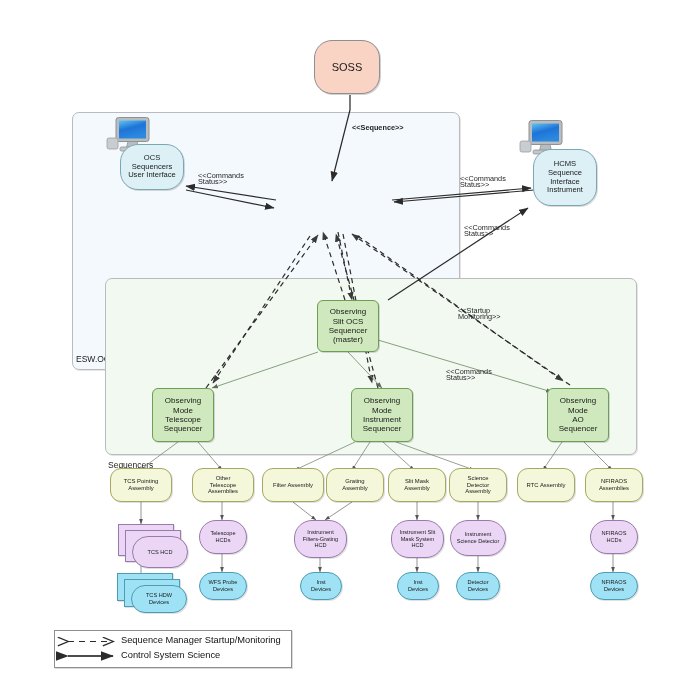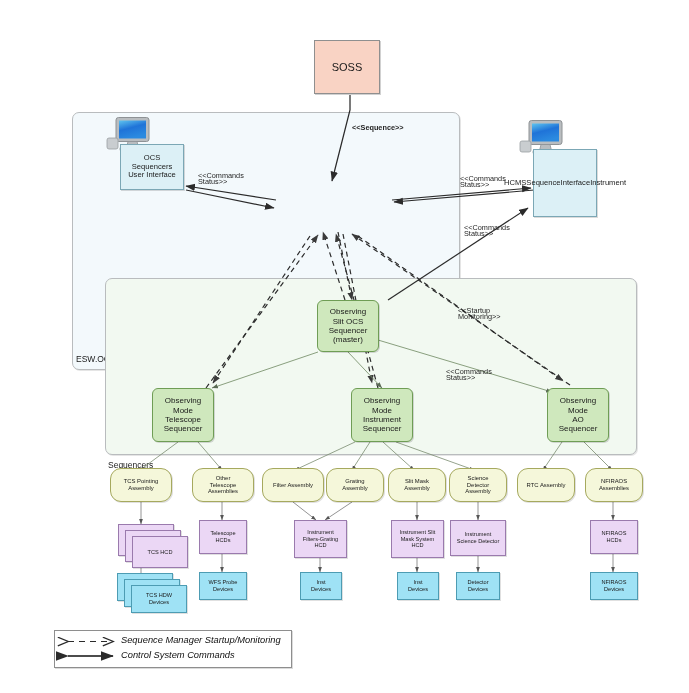--- a/index.html
+++ b/index.html
@@ -23,20 +23,21 @@
   }
   .node {
     position: absolute;
     box-sizing: border-box;
     display: flex;
     align-items: center;
     justify-content: center;
     text-align: center;
     line-height: 1.18;
     color: #1a1a1a;
+    border-radius: 18px;
   }
   
   .container-box {
     position: absolute;
     box-sizing: border-box;
     border: 1px solid #b9bcbe;
     border-radius: 7px;
     box-shadow: 1px 1px 0 0 rgba(0,0,0,0.10);
   }
   .container-blue { background: #f3f9fc; }
@@ -115,21 +116,20 @@
     position: absolute;
     box-sizing: border-box;
     background: #ffffff;
     border: 1px solid #8e8e8e;
     box-shadow: 1px 1px 0 0 rgba(0,0,0,0.14);
   }
   .legend-row {
     position: absolute;
     display: flex;
     align-items: flex-start;
-    font-style: italic;
   }
   .legend-text {
     font-size: 9.3px;
     color: #111;
     white-space: nowrap;
   }
 </style>
 </head>
 <body>
 
@@ -246,21 +246,21 @@
           <stop offset="0" stop-color="#5fc4ef"></stop>
           <stop offset="0.5" stop-color="#1f73d8"></stop>
           <stop offset="1" stop-color="#2b8ae0"></stop>
         </linearGradient>
       </defs>
       <path d="M22 25.5 h9 l1.5 6 h-12 z" fill="#b9bdc0" stroke="#8e9295" stroke-width="0.8"></path>
       <rect x="14" y="31" width="23" height="4" rx="1.5" fill="#c3c7ca" stroke="#8e9295" stroke-width="0.8"></rect>
       <rect x="1" y="22" width="11" height="11" rx="2" fill="#c9cdd0" stroke="#9b9fa2" stroke-width="0.8"></rect>
     </svg>
   </div>
-  <div class="node box-cyan" style="left:533px; top:149px; width:64px; height:68px; flex-direction:row;">
+  <div class="node box-cyan" style="left:533px; top:149px; width:64px; height:57px; flex-direction:column;">
     <span>HCMS</span>
     <span>Sequence</span>
     <span>Interface</span>
     <span>Instrument</span>
   </div>
 
 
   <div class="node box-green" style="left:317px; top:300px; width:62px; height:52px; flex-direction:column;">
     <span>Observing</span>
     <span>Slit OCS</span>
@@ -422,16 +422,16 @@
 
     <path d="M68,641.5 L113,641.5" stroke="#2b2b2b" stroke-width="1.2" fill="none" stroke-dasharray="6,5" marker-start="url(#ahopen)" marker-end="url(#ahopen)"></path>
 
     <path d="M68,656 L113,656" stroke="#111" stroke-width="1.6" fill="none" marker-start="url(#ah)" marker-end="url(#ah)"></path>
   </svg>
 
   <div class="legend-row" style="left:121px; top:635px;">
     <span class="legend-text">Sequence Manager Startup/Monitoring</span>
   </div>
   <div class="legend-row" style="left:121px; top:650px;">
-    <span class="legend-text">Control System Commands</span>
+    <span class="legend-text">Control System Science</span>
   </div>
 
 </div>
 
 </body></html>

